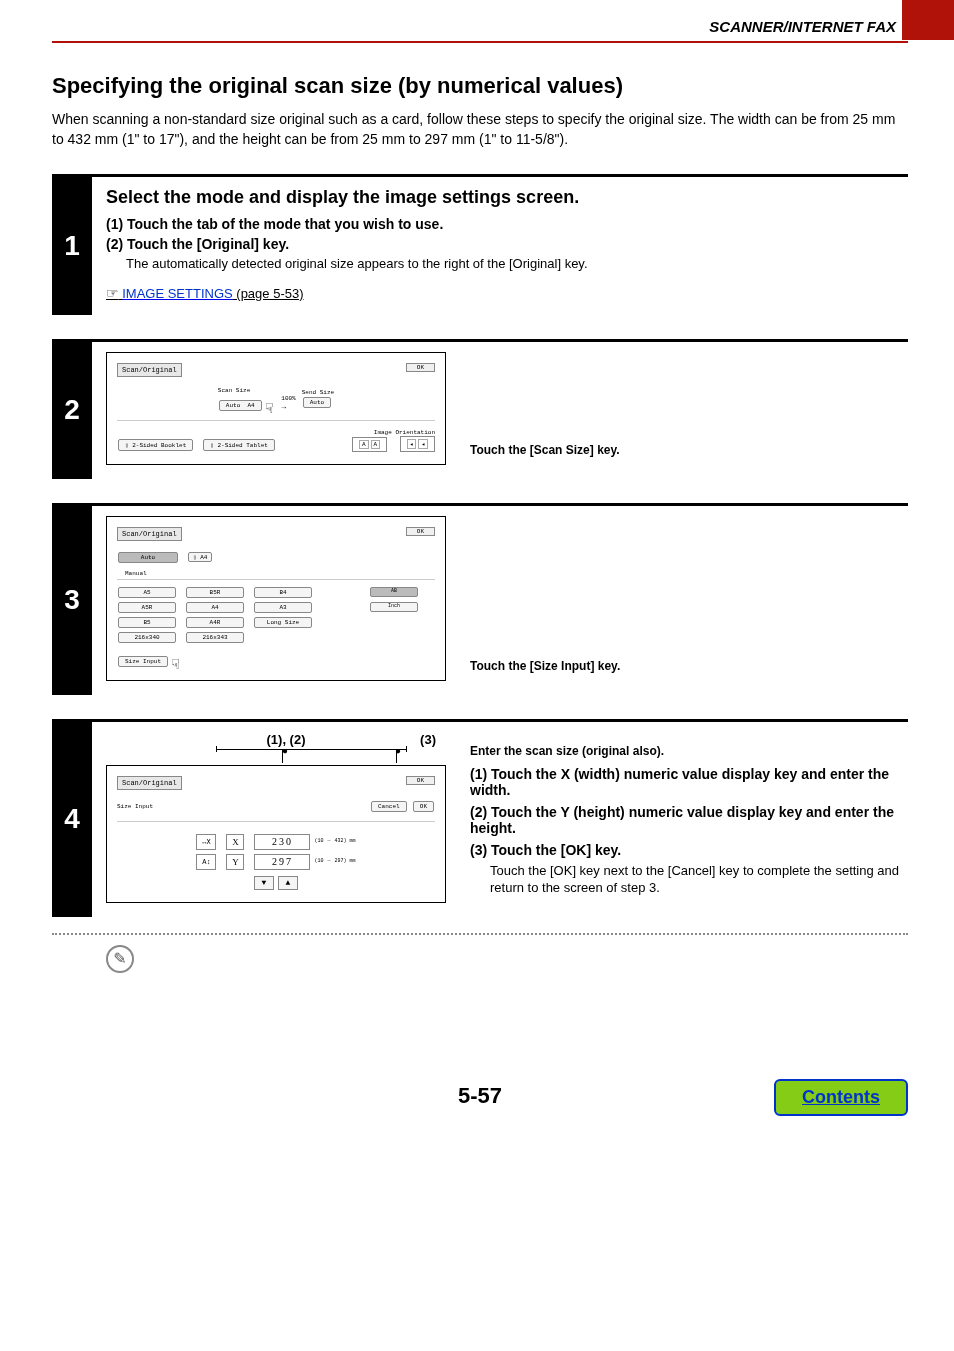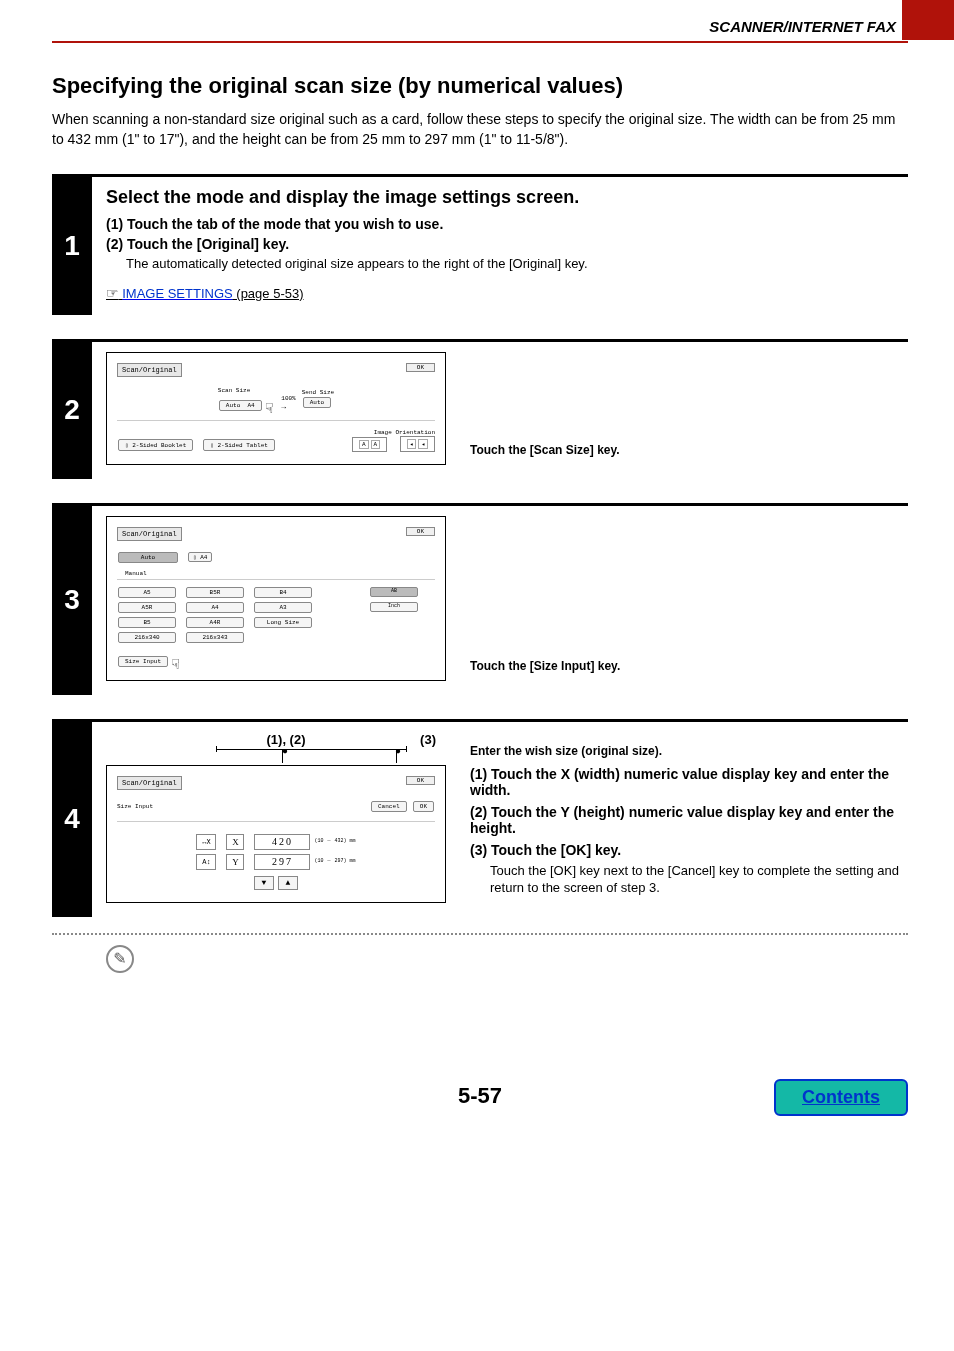--- a/index.html
+++ b/index.html
@@ -165,21 +165,21 @@
 
   
   .footer {
     margin-top: 110px; text-align: center; position: relative;
   }
   .page-num { font-size: 22px; font-weight: bold; }
   .contents-btn {
     position: absolute; right: 0; top: -4px;
     border: 2px solid #0033cc; color: #0033cc;
     padding: 6px 26px; font-size: 18px; font-weight: bold;
-    border-radius: 6px; background: #14b8a6;
+    border-radius: 6px; background: #84cc16;
   }
 </style>
 </head>
 <body>
 
 <div class="page">
   <div class="red-corner"></div>
   <div class="header-row">SCANNER/INTERNET FAX</div>
   <div class="red-rule"></div>
 
@@ -331,38 +331,38 @@
               <span class="mp-label">Size Input</span>
               <span>
                 <span class="mp-btn">Cancel</span>
                 <span class="mp-btn">OK</span>
               </span>
             </div>
             <div class="mp-sep"></div>
             <div class="mp-xy">
               <span class="dimicn">↔X</span>
               <span class="axis">X</span>
-              <span class="val">420</span>
+              <span class="val">230</span>
               <span class="range">(10 ～ 432)
 mm</span>
 
               <span class="dimicn">A↕</span>
               <span class="axis">Y</span>
               <span class="val">297</span>
               <span class="range">(10 ～ 297)
 mm</span>
             </div>
             <div class="mp-steppers">
               <span class="mp-stepbtn">▼</span>
               <span class="mp-stepbtn">▲</span>
             </div>
           </div>
         </div>
         <div class="right-text">
-          <h3>Enter the wish size (original size).</h3>
+          <h3>Enter the scan size (original also).</h3>
           <div class="sub">(1)   Touch the X (width) numeric value display key and enter the width.</div>
           <div class="sub">(2)   Touch the Y (height) numeric value display key and enter the height.</div>
           <div class="sub">(3)   Touch the [OK] key.</div>
           <div class="subnote">Touch the [OK] key next to the [Cancel] key to complete the setting and return to the screen of step 3.</div>
         </div>
       </div>
     </div>
     <hr class="dash-sep">
     <div class="tip-row" style="padding-left:54px;">
       <div class="tip-icon">✎</div>

